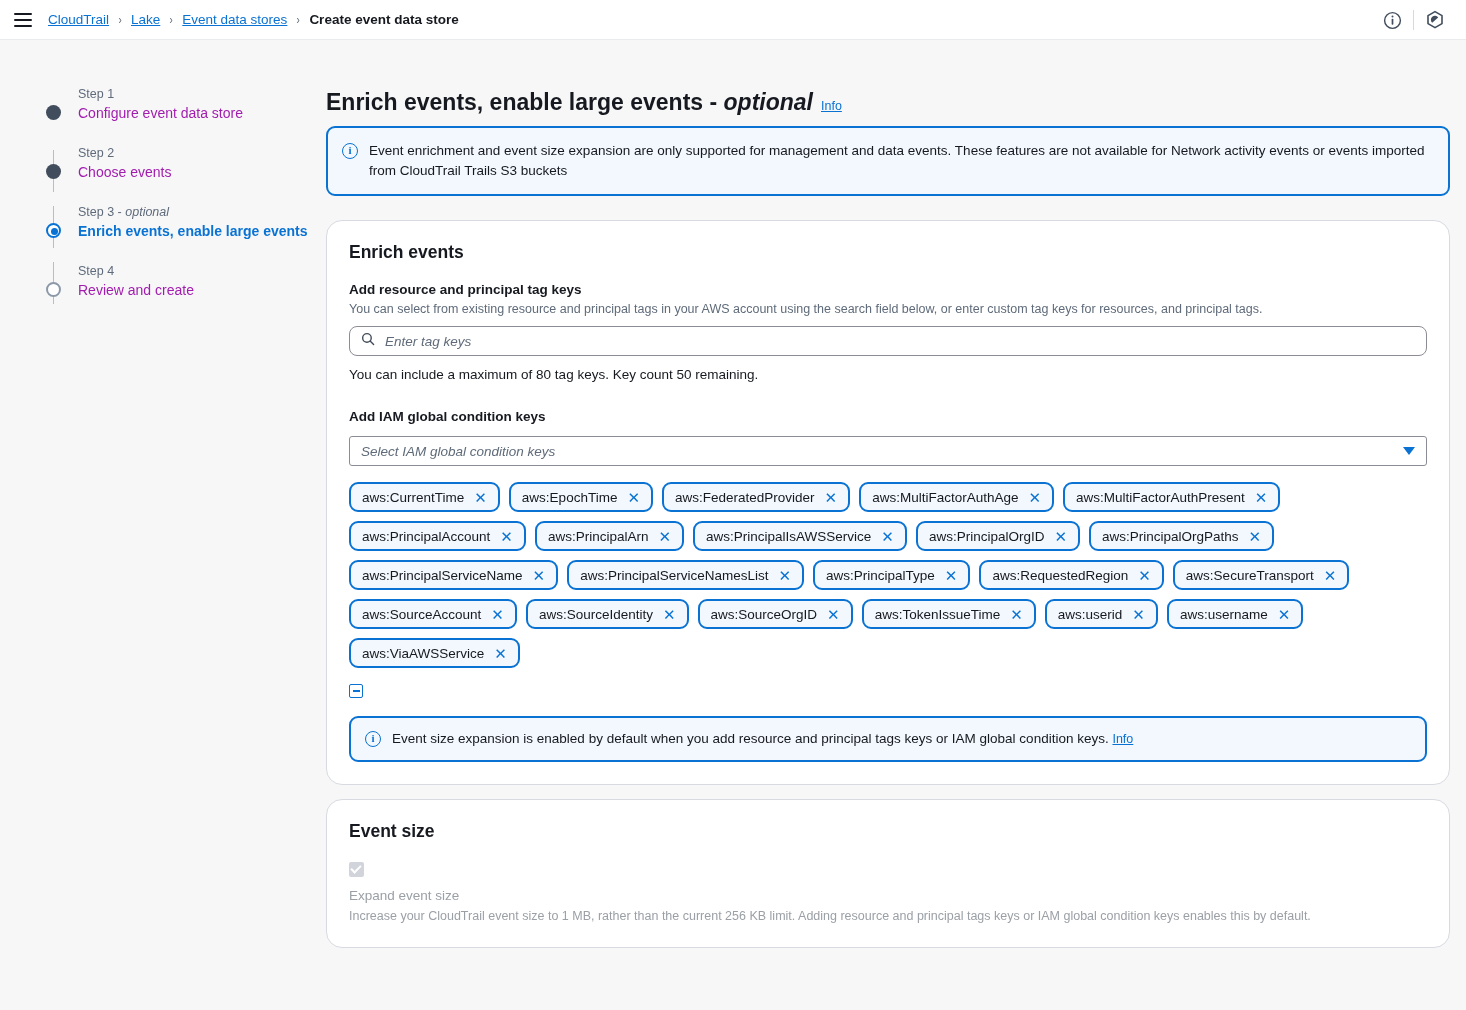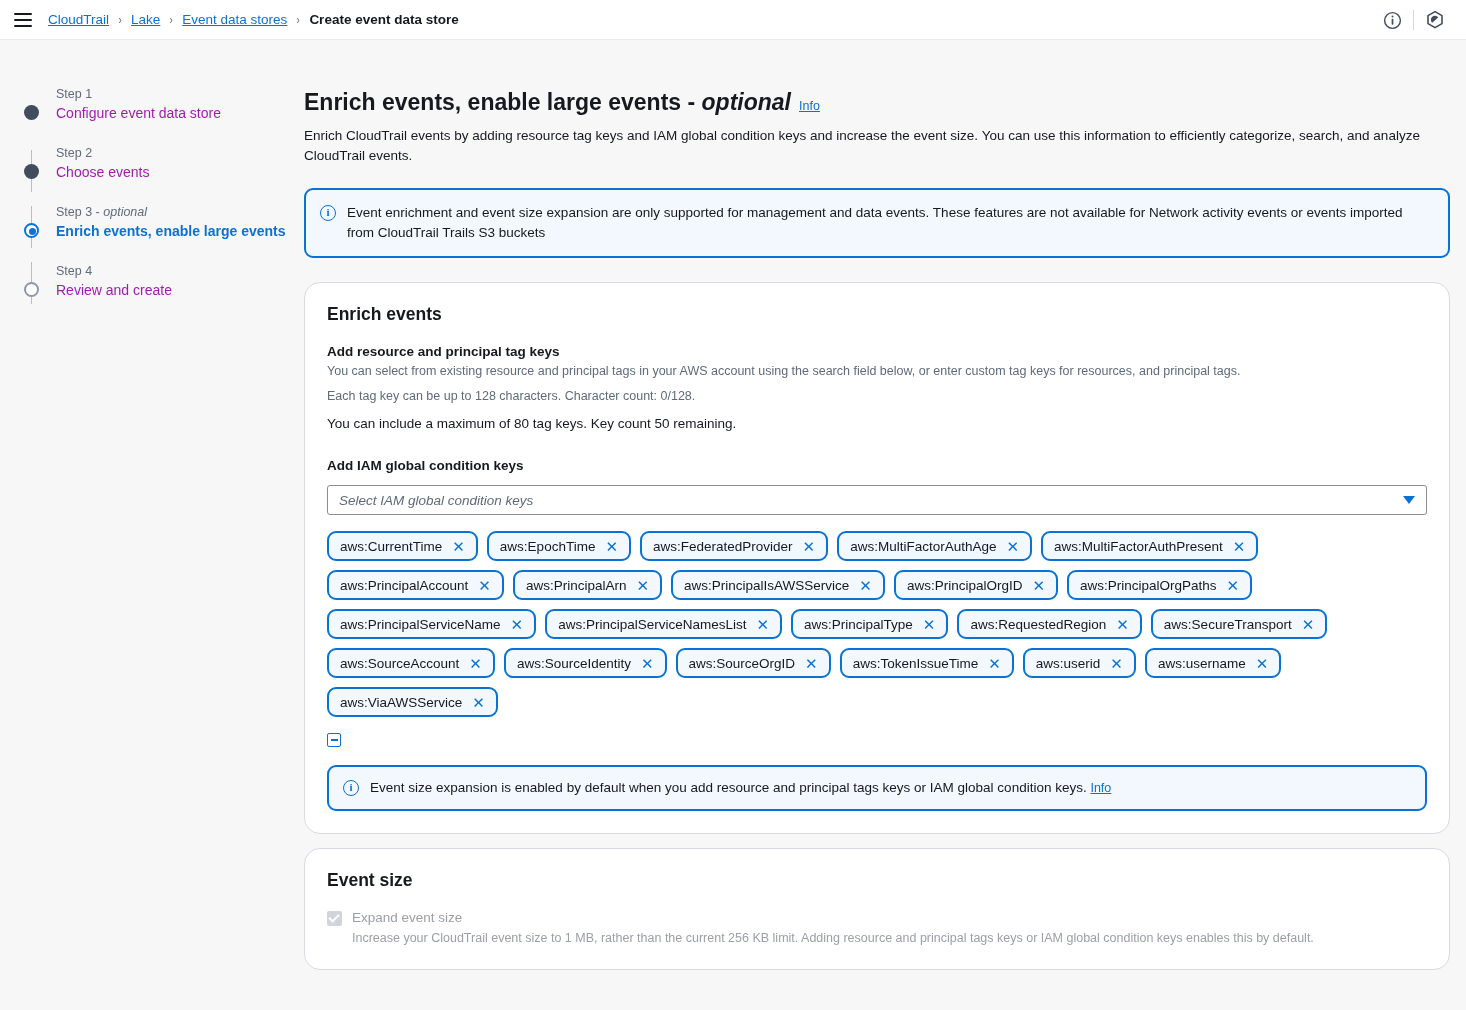--- a/index.html
+++ b/index.html
@@ -36,21 +36,21 @@
     display: inline-block; transform: scaleX(.8);
   }
   .topright {
     position: absolute; right: 14px; top: 0; height: 40px;
     display: flex; align-items: center; gap: 0;
   }
   .ticon { width: 34px; height: 34px; display: flex; align-items: center; justify-content: center; cursor: pointer; }
   .tdiv { width: 1px; height: 20px; background: #d5dbdb; margin: 0 4px; }
 
   
-  .body-wrap { display: flex; height: 970px; }
+  .body-wrap { display: flex; height: 970px; margin-left: 22px; }
   .sidebar { width: 304px; flex: 0 0 304px; padding: 46px 0 0 24px; }
   .content { flex: 1; padding: 48px 16px 0 0; position: relative; }
 
   
   .steps { position: relative; }
   .step { position: relative; padding-left: 32px; margin-bottom: 22px; }
   .step:last-child { margin-bottom: 0; }
   .step-label { font-size: 12.5px; color: #5f6b7a; line-height: 16px; margin-bottom: 2px; }
   .step-label .opt { font-style: italic; }
   .step-title { font-size: 14px; color: #a21caf; line-height: 19px; }
@@ -148,21 +148,21 @@
     margin-top: 16px; width: 14px; height: 14px;
     border: 1.8px solid #0972d3; border-radius: 2px;
     display: flex; align-items: center; justify-content: center; cursor: pointer;
   }
   .collapse-btn i { display: block; width: 7px; height: 1.8px; background: #0972d3; }
 
   .spacer-24 { height: 24px; }
   .spacer-18 { height: 18px; }
 
   
-  .cbrow { display: flex; gap: 10px; align-items: flex-start; }
+  .cbrow { display: flex; gap: 10px; align-items: flex-start; flex-direction: column; }
   .cbox {
     flex: 0 0 15px; width: 15px; height: 15px; border-radius: 2px;
     background: #d1d5db; margin-top: 2px; position: relative;
   }
   .cbox::after {
     content: ""; position: absolute; left: 4px; top: 1px;
     width: 4px; height: 8px; border: solid #ffffff;
     border-width: 0 2px 2px 0; transform: rotate(45deg);
   }
   .cb-label { font-size: 13.5px; color: #9ba0a6; line-height: 18px; }
@@ -240,35 +240,42 @@
     </div>
   </div>
 
   <div class="content">
 
     <h1 class="page-title">
       <span><span>Enrich events, enable large events - </span><span class="opt-it">optional</span></span>
       <span class="info-link">Info</span>
     </h1>
 
-    <div class="page-desc">Enrich CloudTrail events by adding resource tag keys and IAM global condition keys and increase the event size. You can use this information to efficiently categorize, search, and analyze CloudTrail events.</div>
 
     <div class="alert">
       <div class="icircle">i</div>
       <div class="alert-text">Event enrichment and event size expansion are only supported for management and data events. These features are not available for Network activity events or events imported from CloudTrail Trails S3 buckets</div>
     </div>
 
     <div class="card">
       <div class="card-title">Enrich events</div>
 
       <div class="field-label">Add resource and principal tag keys</div>
       <div class="field-desc">You can select from existing resource and principal tags in your AWS account using the search field below, or enter custom tag keys for resources, and principal tags.</div>
 
-
-      <div class="field-hint">Each tag key can be up to 128 characters. Character count: 0/128.</div>
+      <div class="input-wrap">
+        <span>
+          <svg width="14" height="14" viewBox="0 0 16 16">
+            <circle cx="6.8" cy="6.8" r="4.9" fill="none" stroke="#414d5c" stroke-width="1.6"></circle>
+            <line x1="10.4" y1="10.4" x2="14.4" y2="14.4" stroke="#414d5c" stroke-width="1.6" stroke-linecap="round"></line>
+          </svg>
+        </span>
+        <input type="text" placeholder="Enter tag keys" style="">
+      </div>
+
       <div class="field-note">You can include a maximum of 80 tag keys. Key count 50 remaining.</div>
 
       <div class="spacer-24"></div>
 
       <div class="field-label">Add IAM global condition keys</div>
       <div style="height:8px;"></div>
 
       <div class="select-wrap">
         <span class="select-val">Select IAM global condition keys</span>
         <span class="caret"></span>

